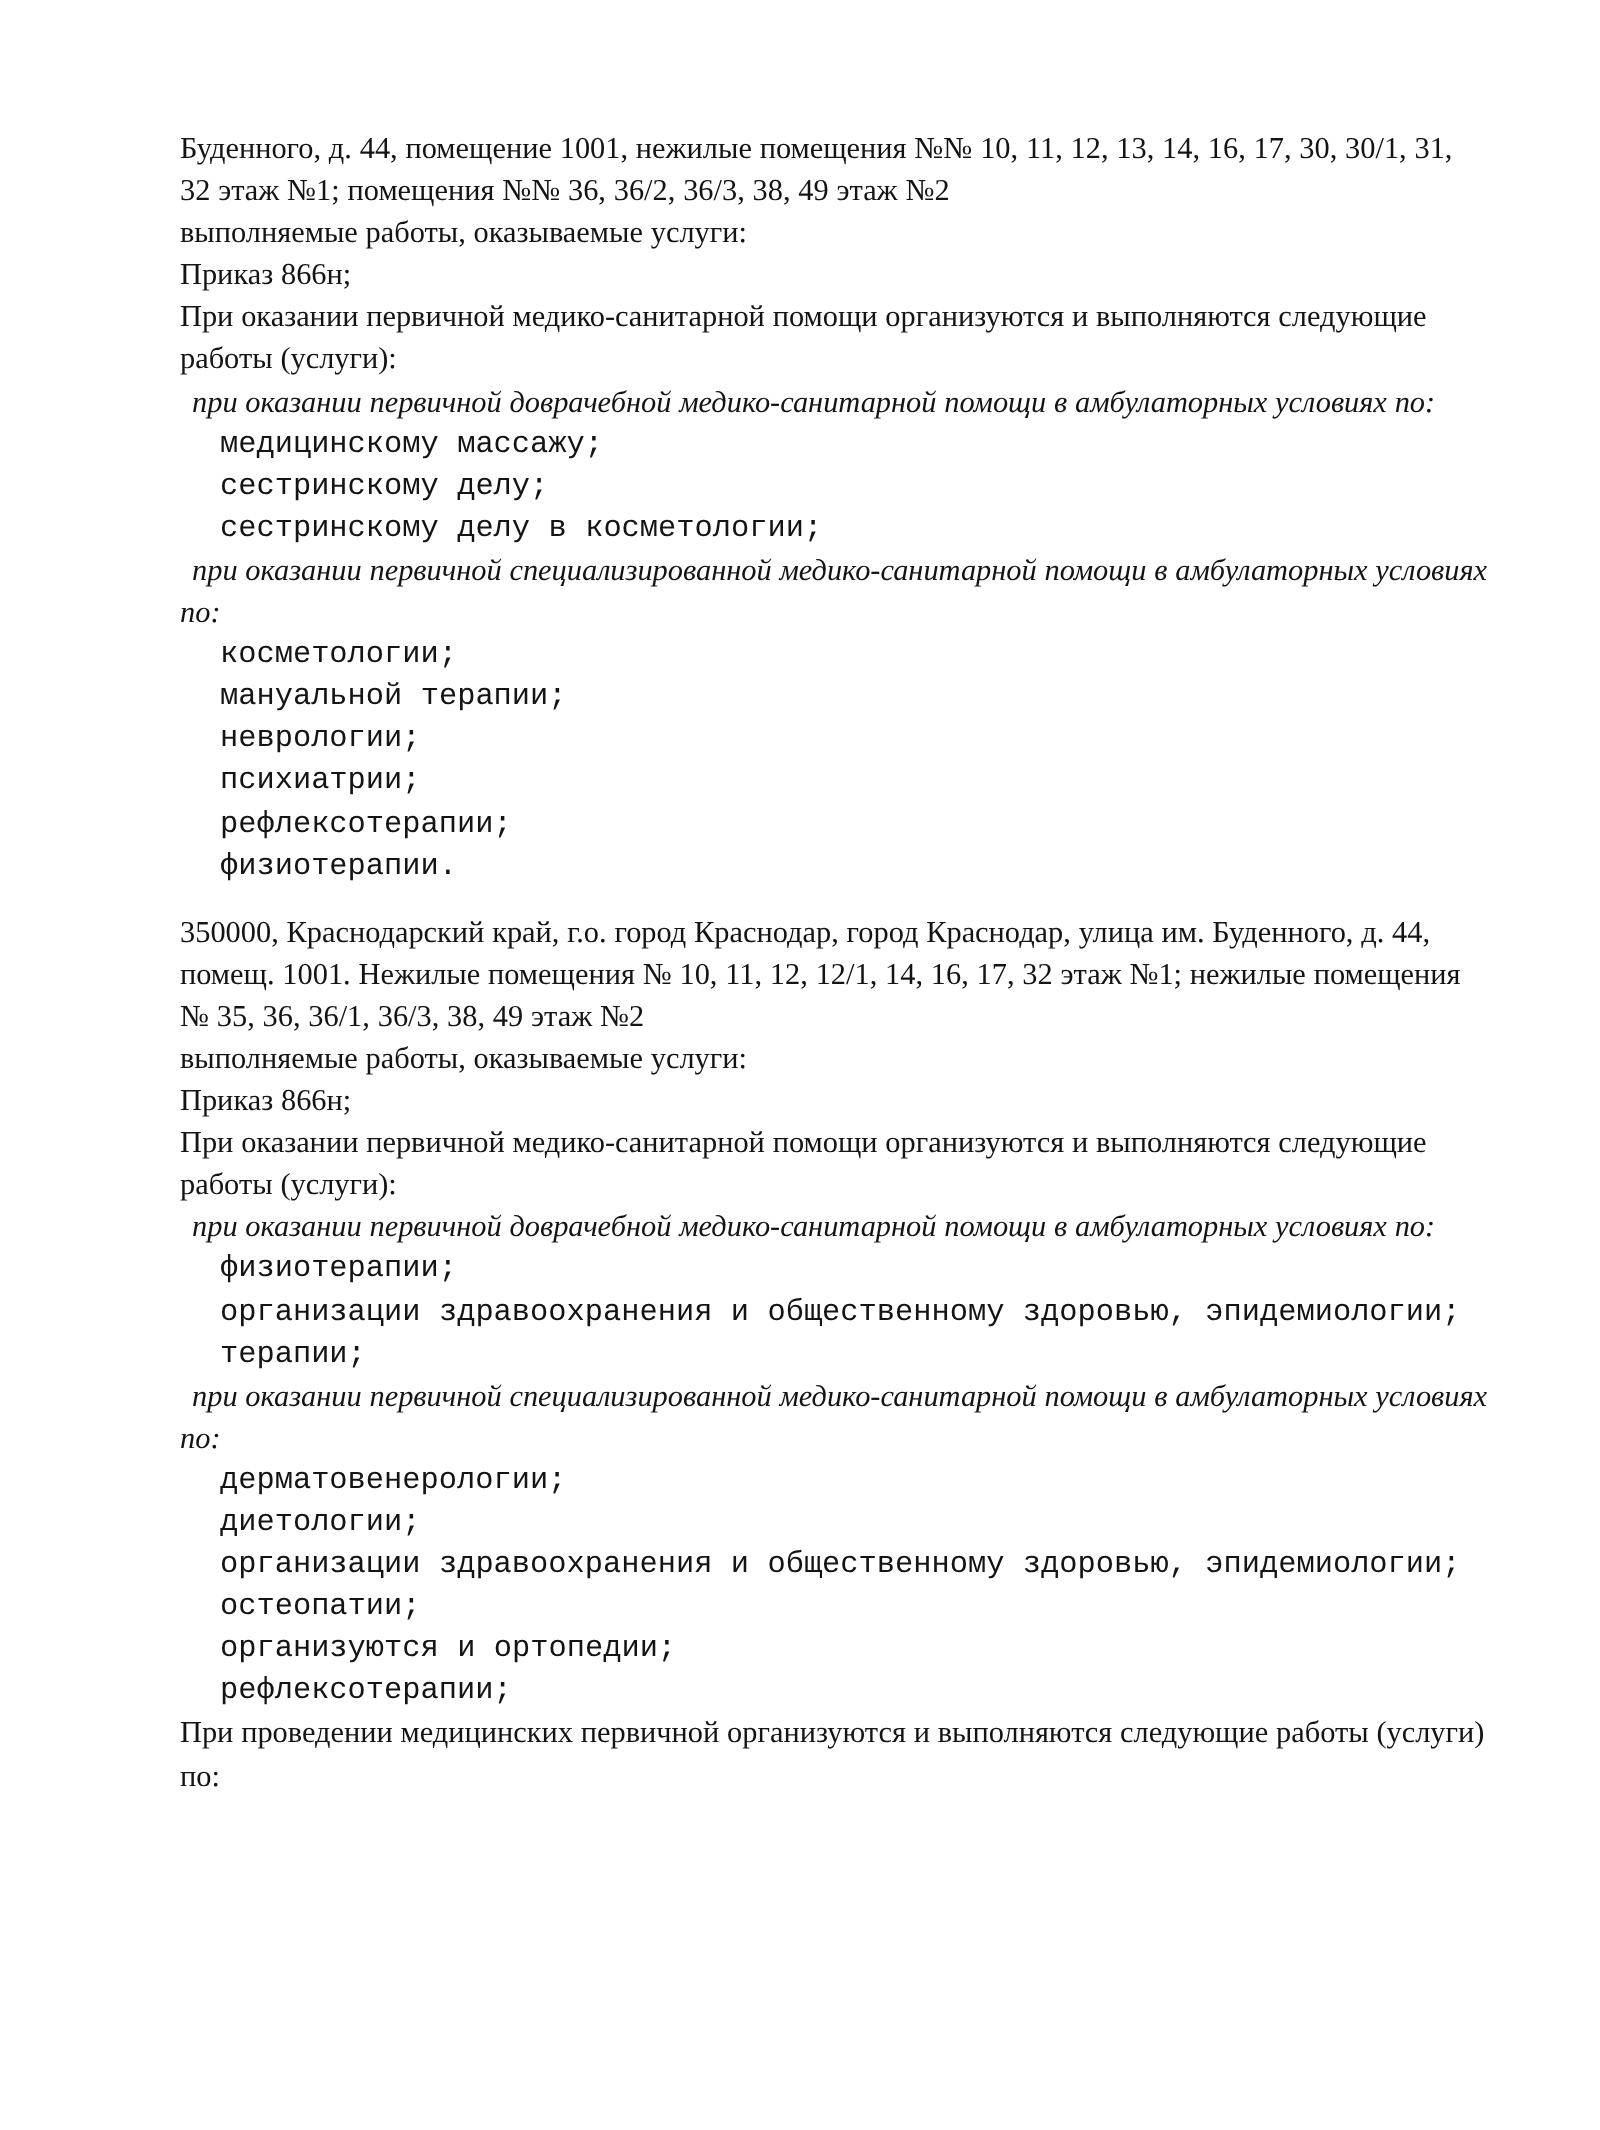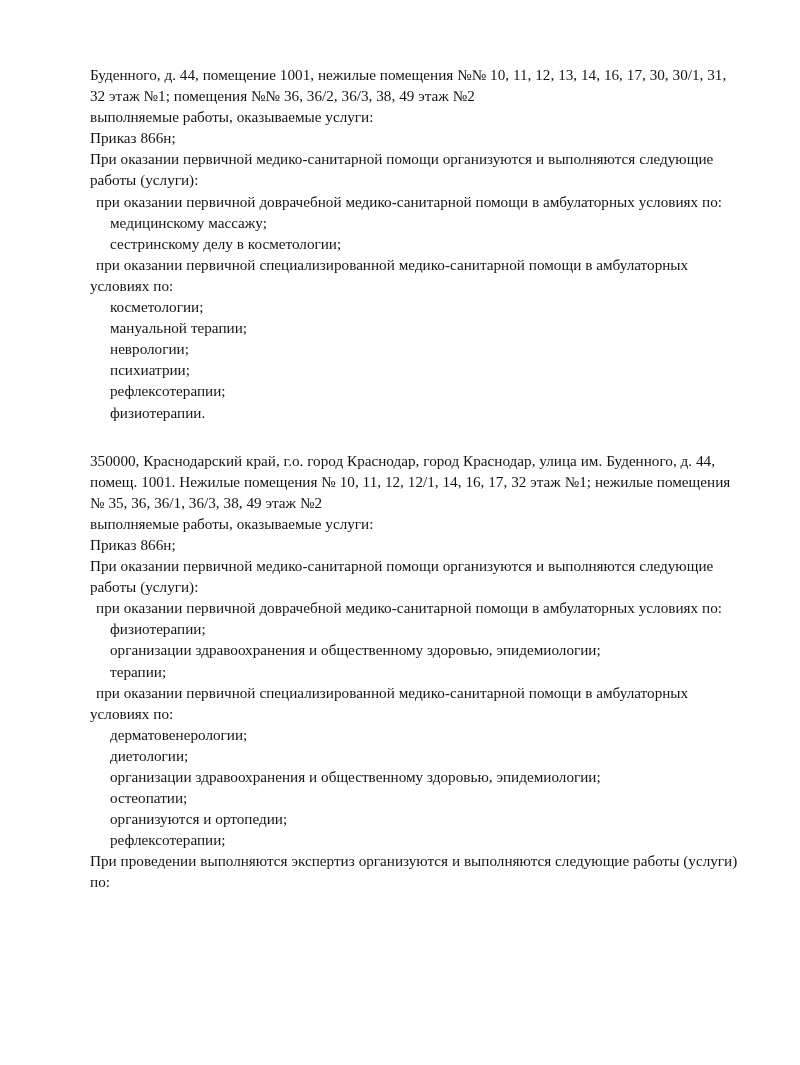--- a/index.html
+++ b/index.html
@@ -23,54 +23,56 @@
     box-sizing: border-box;
     padding: 64px 55px 0 90px;
   }
   .doc-body {
     width: 655px;
   }
   .block {
     margin: 0;
   }
   .block + .block {
-    margin-top: 27px;
+    margin-top: 12px;
   }
   p.line {
     margin: 0;
     padding: 0;
     font-size: 15.2px;
     line-height: 21.1px;
     text-align: left;
     white-space: pre-wrap;
     word-spacing: 0.1px;
   }
   
   p.lvl0 { padding-left: 0; }
   p.lvl1 { padding-left: 6px; }
-  p.lvl2 { padding-left: 20px; }
+  p.lvl2 { padding-left: 20px; font-family: Liberation Mono, monospace; }
   
   p.wrap { text-indent: 0; }
   p.wrap.lvl1 {
     padding-left: 0;
     text-indent: 6px;
+    font-style: italic;
   }
 </style>
 </head>
 <body>
 
 <div class="page">
   <div class="doc-body" id="doc-body">
       <div class="block">
         <p class="line lvl0 wrap">Буденного, д. 44, помещение 1001, нежилые помещения №№ 10, 11, 12, 13, 14, 16, 17, 30, 30/1, 31, 32 этаж №1; помещения №№ 36, 36/2, 36/3, 38, 49 этаж №2</p>
         <p class="line lvl0">выполняемые работы, оказываемые услуги:</p>
         <p class="line lvl0">Приказ 866н;</p>
         <p class="line lvl0 wrap">При оказании первичной медико-санитарной помощи организуются и выполняются следующие работы (услуги):</p>
         <p class="line lvl1 wrap">при оказании первичной доврачебной медико-санитарной помощи в амбулаторных условиях по:</p>
         <p class="line lvl2">медицинскому массажу;</p>
+        <p class="line lvl2">сестринскому делу;</p>
         <p class="line lvl2">сестринскому делу в косметологии;</p>
         <p class="line lvl1 wrap">при оказании первичной специализированной медико-санитарной помощи в амбулаторных условиях по:</p>
         <p class="line lvl2">косметологии;</p>
         <p class="line lvl2">мануальной терапии;</p>
         <p class="line lvl2">неврологии;</p>
         <p class="line lvl2">психиатрии;</p>
         <p class="line lvl2">рефлексотерапии;</p>
         <p class="line lvl2">физиотерапии.</p>
       </div>
       <div class="block">
@@ -82,16 +84,16 @@
         <p class="line lvl2">физиотерапии;</p>
         <p class="line lvl2">организации здравоохранения и общественному здоровью, эпидемиологии;</p>
         <p class="line lvl2">терапии;</p>
         <p class="line lvl1 wrap">при оказании первичной специализированной медико-санитарной помощи в амбулаторных условиях по:</p>
         <p class="line lvl2">дерматовенерологии;</p>
         <p class="line lvl2">диетологии;</p>
         <p class="line lvl2">организации здравоохранения и общественному здоровью, эпидемиологии;</p>
         <p class="line lvl2">остеопатии;</p>
         <p class="line lvl2">организуются и ортопедии;</p>
         <p class="line lvl2">рефлексотерапии;</p>
-        <p class="line lvl0 wrap">При проведении выполняются экспертиз организуются и выполняются следующие работы (услуги) по:</p>
+        <p class="line lvl0 wrap">При проведении медицинских первичной организуются и выполняются следующие работы (услуги) по:</p>
       </div>
     </div>
 </div>
 
 </body></html>

